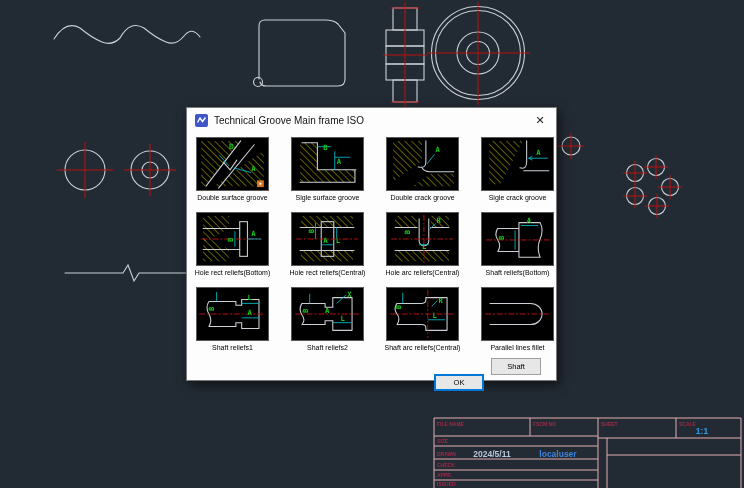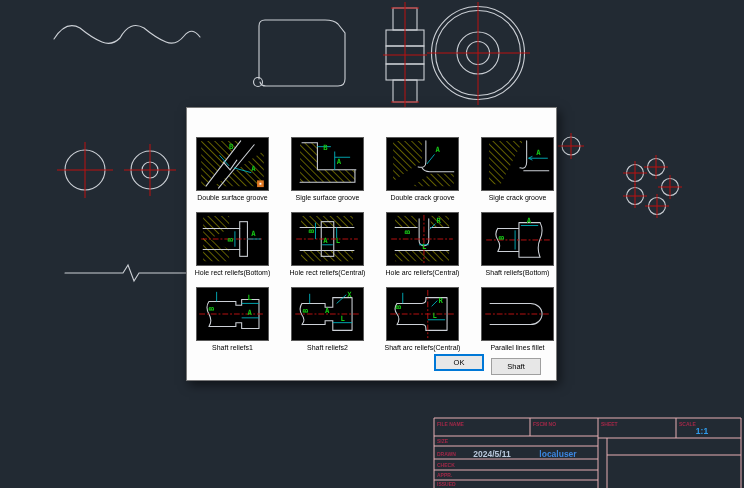--- a/index.html
+++ b/index.html
@@ -25,21 +25,21 @@
     font-size:7px;color:#000;white-space:nowrap;}
   .g{stroke:#ccd0d6;fill:none;stroke-width:1.1;stroke-linecap:round;}
   .cy{stroke:#00b9c6;fill:none;stroke-width:0.9;}
   .rd{stroke:#bb1111;fill:none;stroke-width:1;}
   .dash{stroke-dasharray:6,2,2,2;}
   text.gr{fill:#16c916;font:bold 7.5px "DejaVu Sans Mono",monospace;}
   .btn{position:absolute;width:50px;height:17px;background:#e7e7e7;border:1px solid #9f9f9f;
     font-size:7.5px;color:#000;display:flex;align-items:center;justify-content:center;
     box-sizing:border-box;font-family:"Liberation Sans",sans-serif;}
   .btn.default{border:1px solid #0078d7;box-shadow:inset 0 0 0 1px #0078d7;}
-  #ok-btn{left:247px;top:246px;}
+  #ok-btn{left:247px;top:266px;}
   #cancel-btn{left:304px;top:250px;}
 
   
   text.tbl{fill:#a22848;font:bold 5px "Liberation Sans",sans-serif;}
   text.tbv{font:bold 8.5px "Liberation Sans",sans-serif;}
 </style>
 </head>
 <body>
 
 <svg width="0" height="0" style="position:absolute">
@@ -154,20 +154,28 @@
   <text class="tbl" x="7" y="29">SIZE</text>
   <text class="tbl" x="7" y="42">DRAWN</text>
   <text class="tbv" x="62" y="43" fill="#b9c8dc" text-anchor="middle">2024/5/11</text>
   <text class="tbv" x="128" y="43" fill="#3b86e0" text-anchor="middle">localuser</text>
   <text class="tbl" x="7" y="53">CHECK</text>
   <text class="tbl" x="7" y="63">APPR.</text>
   <text class="tbl" x="7" y="72">ISSUED</text>
 </svg>
 
 <div class="dialog">
+  <div class="titlebar">
+    <svg width="13" height="13">
+      <rect x="0" y="0" width="13" height="13" rx="2" fill="#4056c8"></rect>
+      <polyline points="2.5,8.5 5,4 7.5,7.5 10.5,3.5" fill="none" stroke="#fff" stroke-width="1.4"></polyline>
+    </svg>
+    <span class="ttl">Technical Groove Main frame ISO</span>
+    <span class="closebtn">✕</span>
+  </div>
 
   <div class="tiles">
 
     <div class="cell">
       <svg class="tile" viewBox="0 0 73 54">
         <polygon points="4,3 45,3 9,50 4,50" fill="url(#hatch)"></polygon>
         <polygon points="69,13 69,50 17,50" fill="url(#hatch)"></polygon>
         <path class="g" d="M45,3 L9,50 M59,7 L22,52 M27,25 L34,33 L41,23"></path>
         <path class="cy" d="M33,29 L23,18 M38,31 L56,36"></path>
         <text class="gr" x="33" y="11">B</text>

